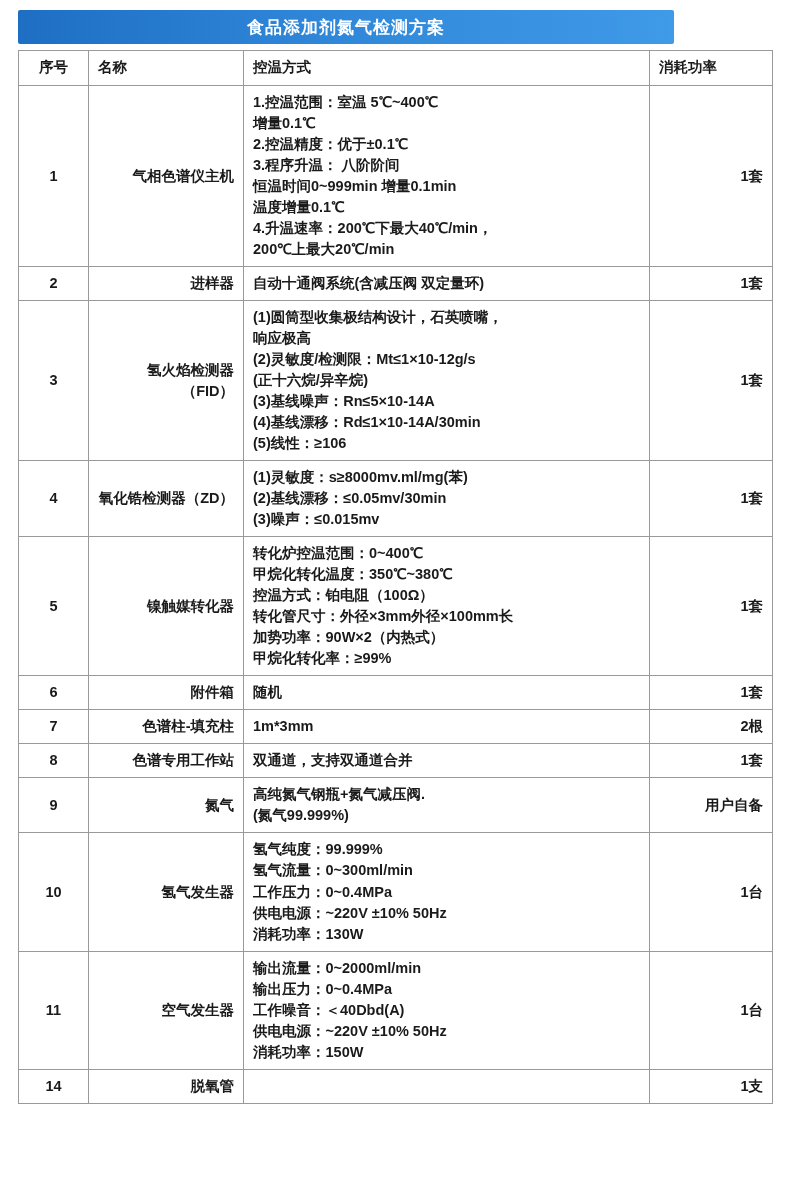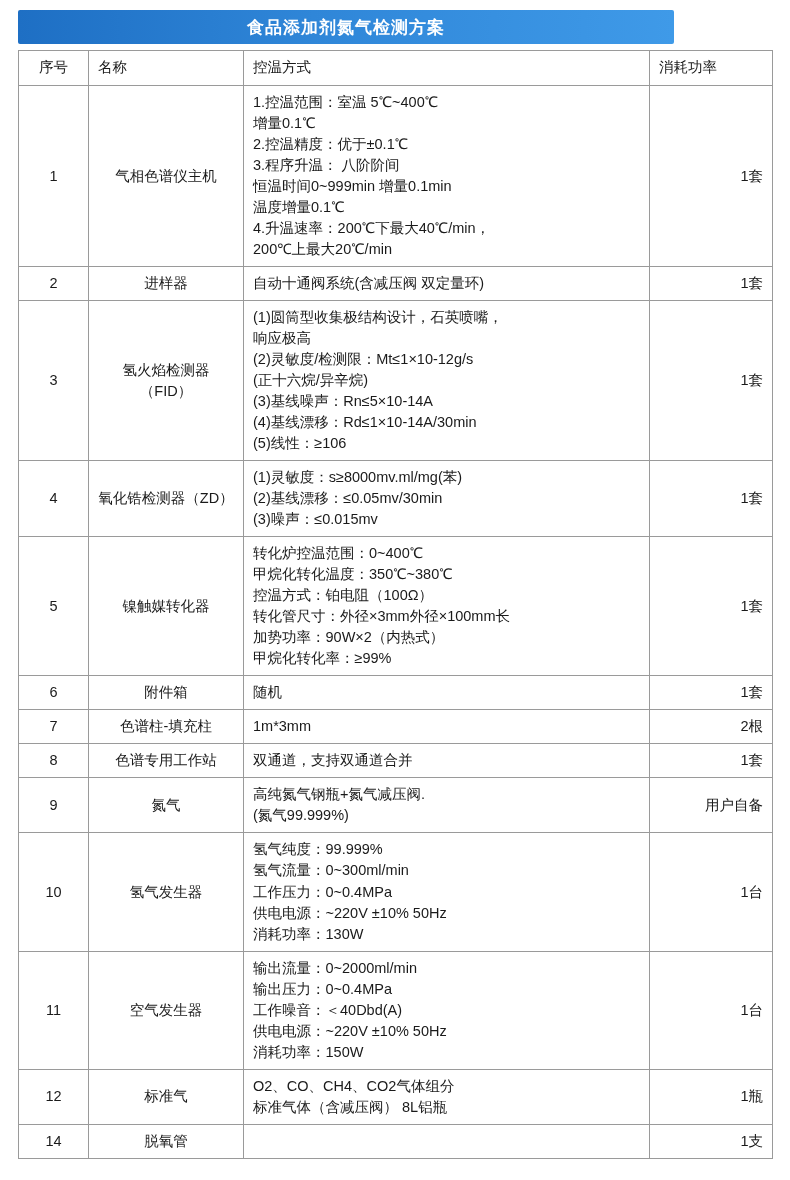--- a/index.html
+++ b/index.html
@@ -42,35 +42,36 @@
   table.spec col.c-name  { width: 155px; }
   table.spec col.c-desc  { width: 406px; }
   table.spec col.c-qty   { width: 123px; }
 
   table.spec th, table.spec td {
     border: 1px solid #9a9a9a;
     font-size: 14.5px;
     line-height: 1.45;
     padding: 6px 9px;
     vertical-align: middle;
+    font-weight: bold;
   }
   table.spec th {
-    font-weight: normal;
+    font-weight: bold;
     height: 26px;
     padding-top: 4px;
     padding-bottom: 4px;
   }
   th.h-no, td.c-no {
     text-align: center;
   }
   th.h-name, th.h-desc, th.h-qty {
     text-align: left;
   }
   td.c-name {
-    text-align: center;
+    text-align: right;
   }
   td.c-desc {
     text-align: left;
     white-space: pre-line;
   }
   td.c-qty {
     text-align: right;
   }
 </style>
 </head>
@@ -187,27 +188,20 @@
         <td class="c-no">11</td>
         <td class="c-name">空气发生器</td>
         <td class="c-desc">输出流量：0~2000ml/min
 输出压力：0~0.4MPa
 工作噪音：＜40Dbd(A)
 供电电源：~220V ±10% 50Hz
 消耗功率：150W</td>
         <td class="c-qty">1台</td>
       </tr>
       <tr>
-        <td class="c-no">12</td>
-        <td class="c-name">标准气</td>
-        <td class="c-desc">O2、CO、CH4、CO2气体组分
-标准气体（含减压阀） 8L铝瓶</td>
-        <td class="c-qty">1瓶</td>
-      </tr>
-      <tr>
         <td class="c-no">14</td>
         <td class="c-name">脱氧管</td>
         <td class="c-desc"></td>
         <td class="c-qty">1支</td>
       </tr>
 
     </tbody>
   </table>
 </div>
 

